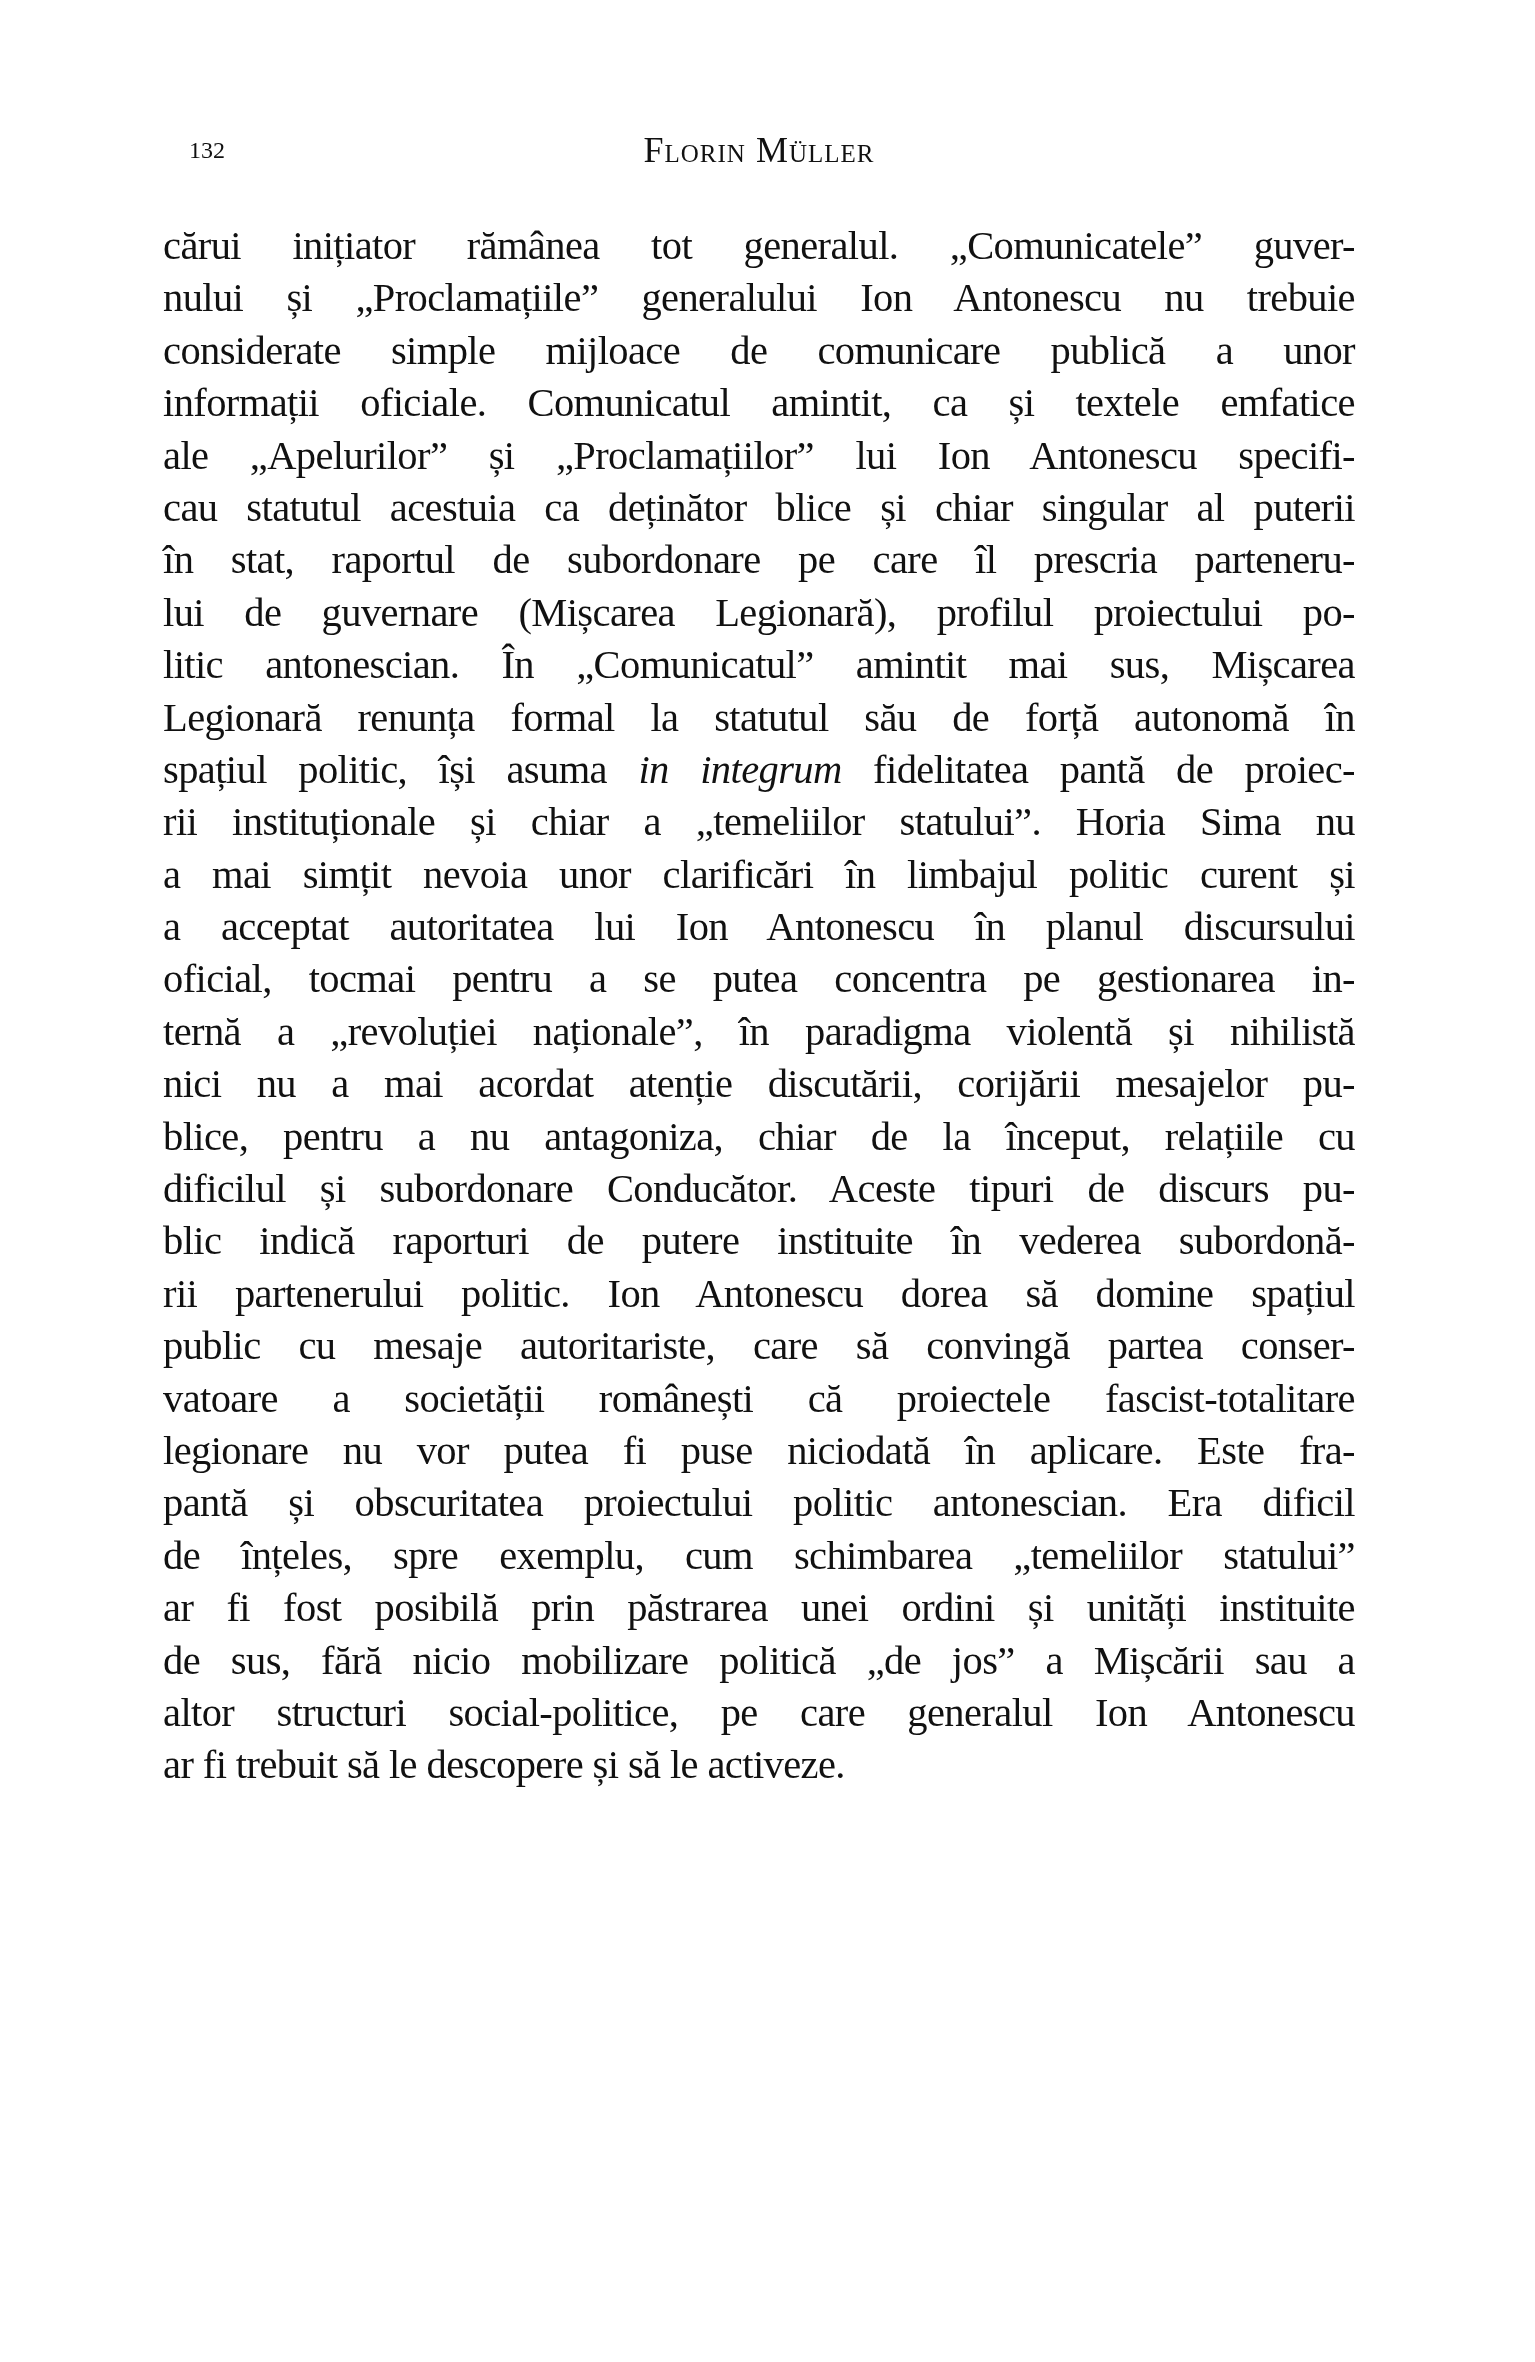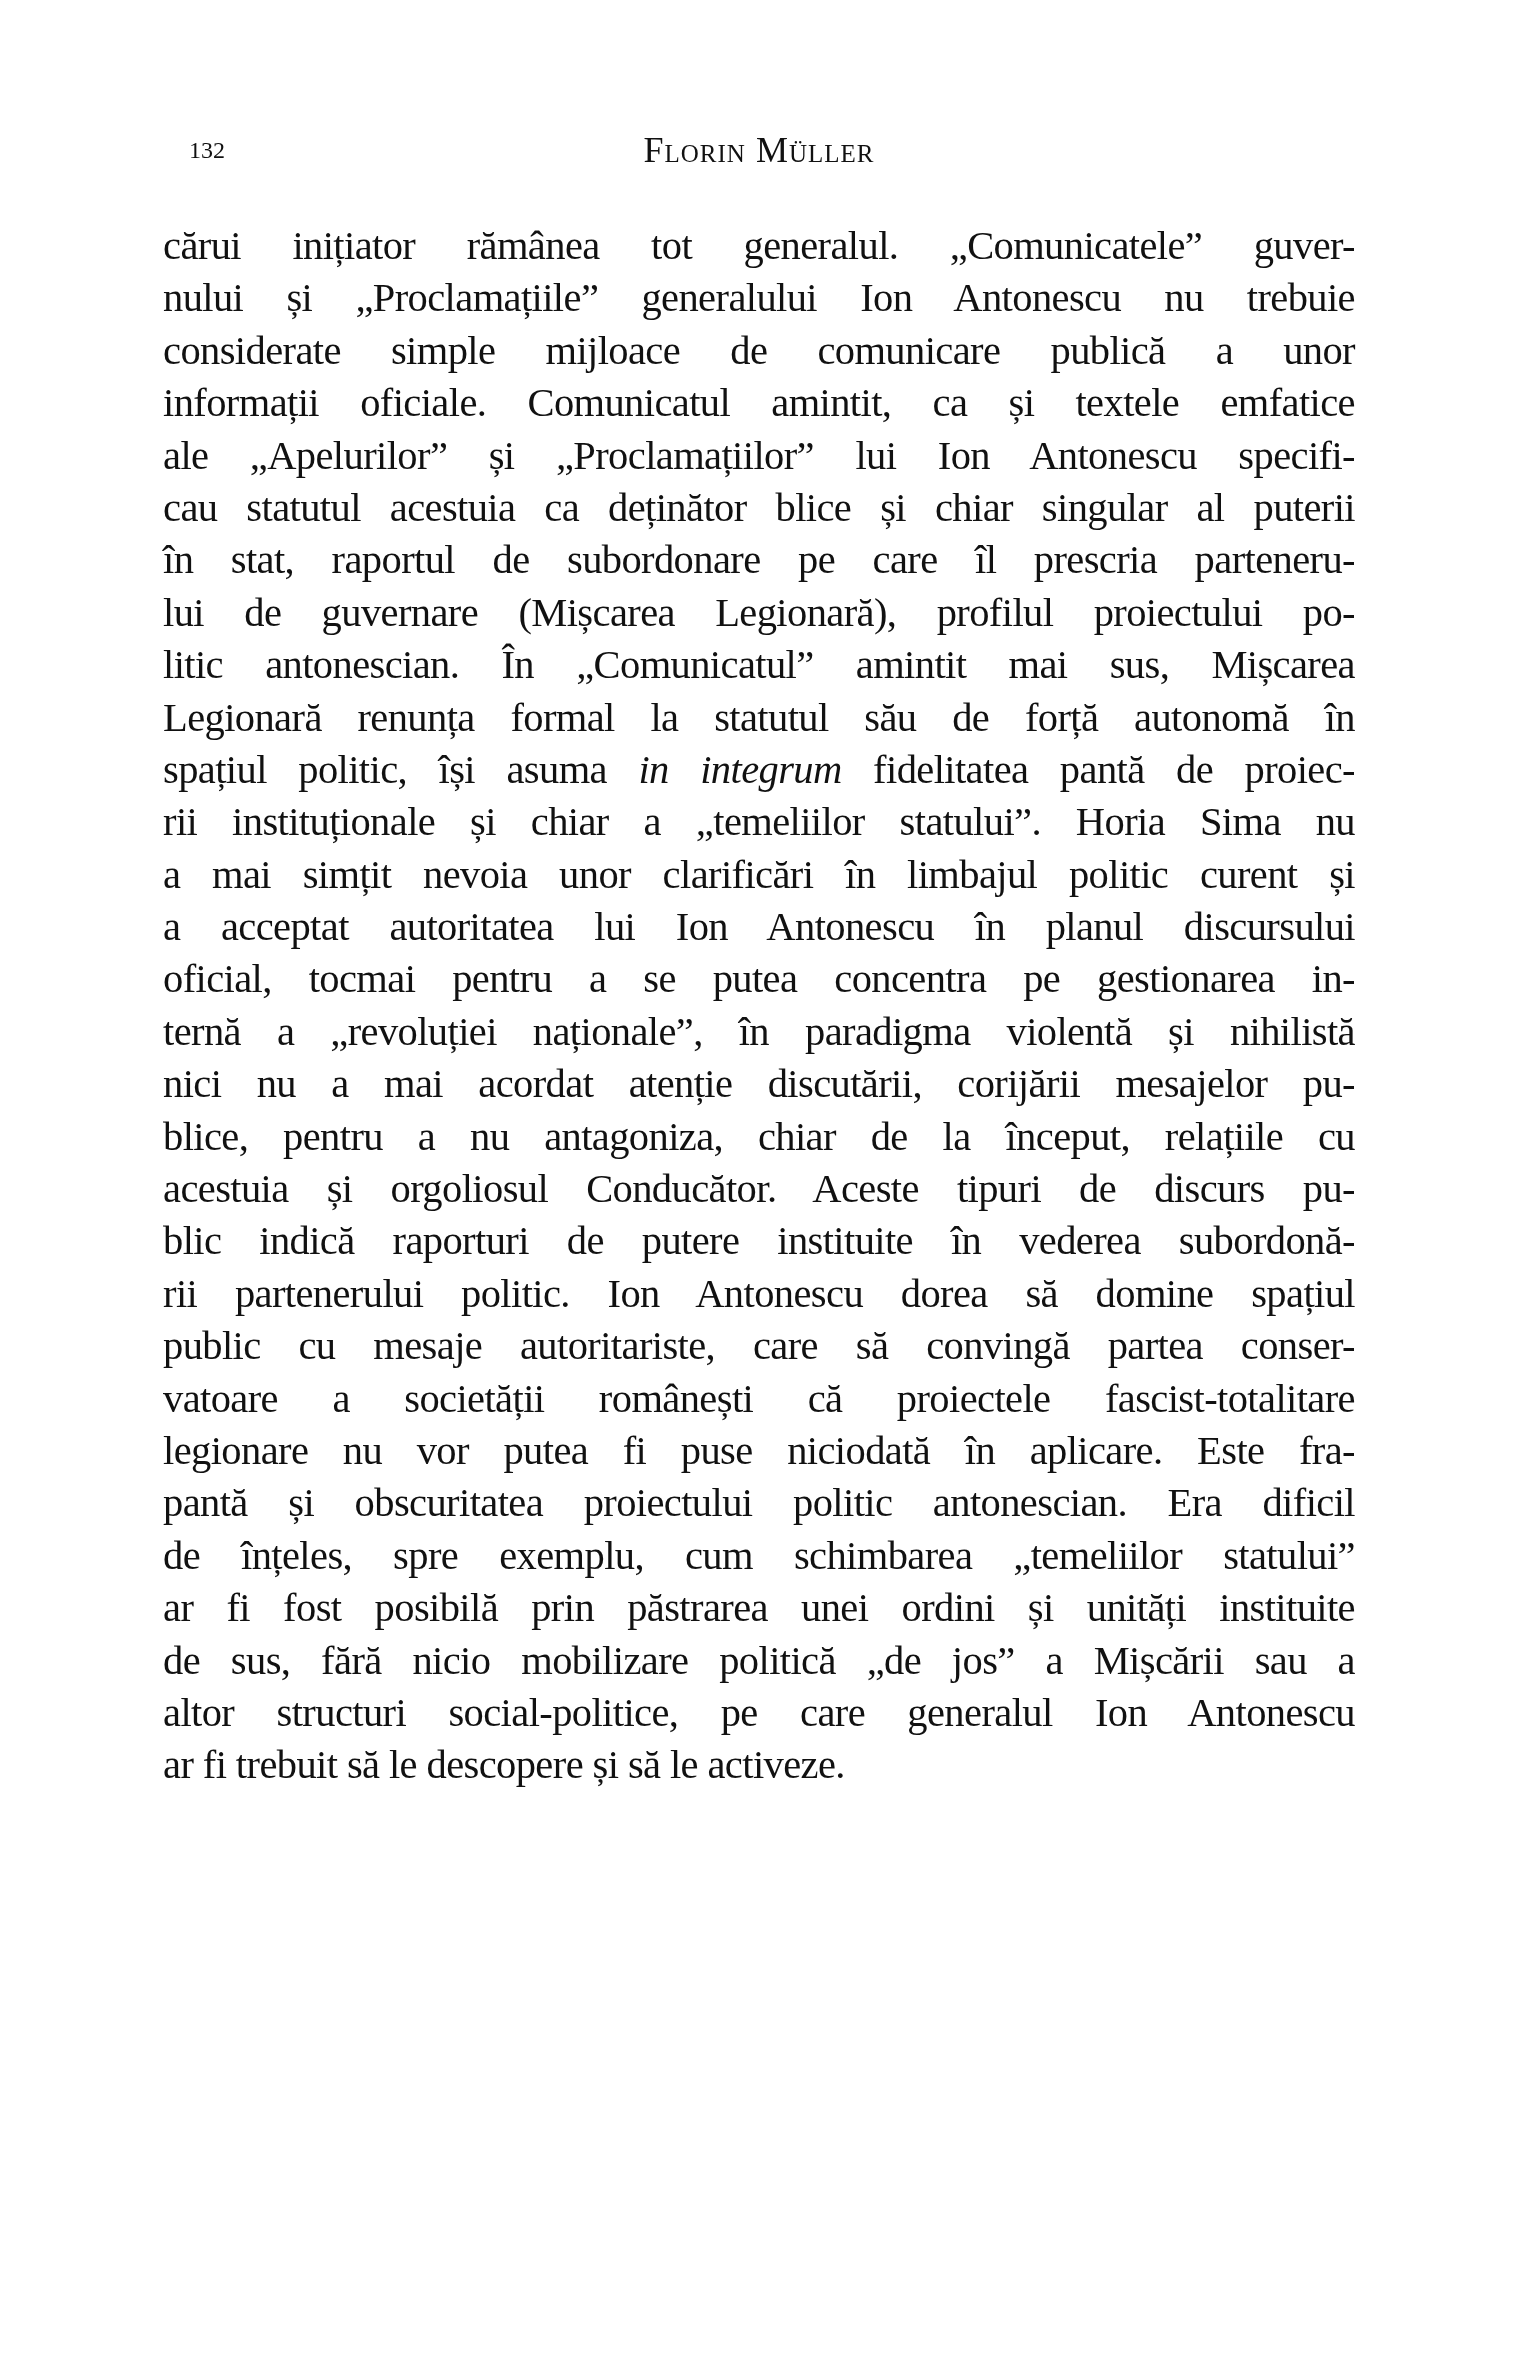--- a/index.html
+++ b/index.html
@@ -86,21 +86,21 @@
   <span class="line">litic antonescian. În „Comunicatul” amintit mai sus, Mișcarea</span>
   <span class="line">Legionară renunța formal la statutul său de forță autonomă în</span>
   <span class="line"><span>spațiul politic, își asuma </span><em>in integrum</em><span> fidelitatea pantă de proiec-</span></span>
   <span class="line">rii instituționale și chiar a „temeliilor statului”. Horia Sima nu</span>
   <span class="line">a mai simțit nevoia unor clarificări în limbajul politic curent și</span>
   <span class="line">a acceptat autoritatea lui Ion Antonescu în planul discursului</span>
   <span class="line">oficial, tocmai pentru a se putea concentra pe gestionarea in-</span>
   <span class="line">ternă a „revoluției naționale”, în paradigma violentă și nihilistă</span>
   <span class="line">nici nu a mai acordat atenție discutării, corijării mesajelor pu-</span>
   <span class="line">blice, pentru a nu antagoniza, chiar de la început, relațiile cu</span>
-  <span class="line">acestuia și orgoliosul Conducător. Aceste tipuri de discurs pu-</span>
+  <span class="line">dificilul și subordonare Conducător. Aceste tipuri de discurs pu-</span>
   <span class="line">blic indică raporturi de putere instituite în vederea subordonă-</span>
   <span class="line">rii partenerului politic. Ion Antonescu dorea să domine spațiul</span>
   <span class="line">public cu mesaje autoritariste, care să convingă partea conser-</span>
   <span class="line">vatoare a societății românești că proiectele fascist-totalitare</span>
   <span class="line">legionare nu vor putea fi puse niciodată în aplicare. Este fra-</span>
   <span class="line">pantă și obscuritatea proiectului politic antonescian. Era dificil</span>
   <span class="line">de înțeles, spre exemplu, cum schimbarea „temeliilor statului”</span>
   <span class="line">ar fi fost posibilă prin păstrarea unei ordini și unități instituite</span>
   <span class="line">de sus, fără nicio mobilizare politică „de jos” a Mișcării sau a</span>
   <span class="line">altor structuri social-politice, pe care generalul Ion Antonescu</span>

